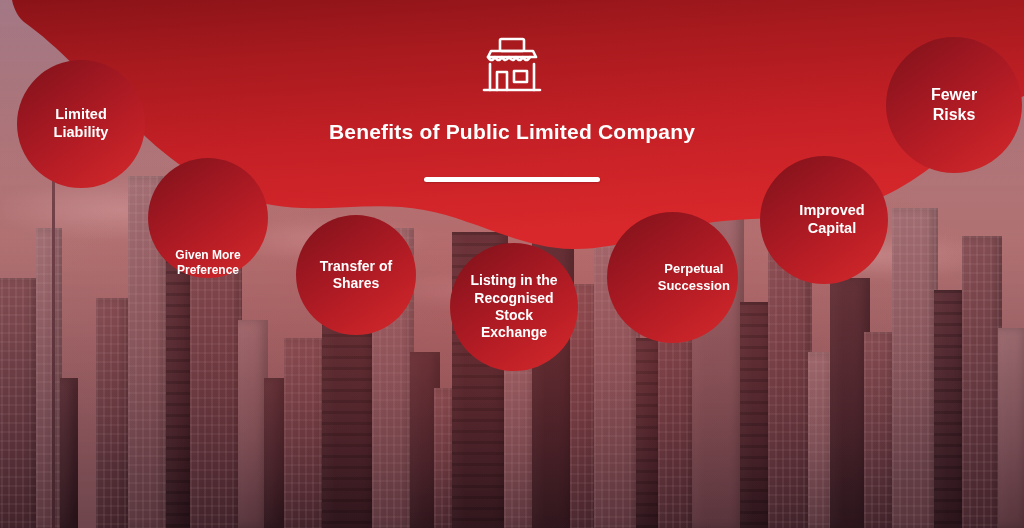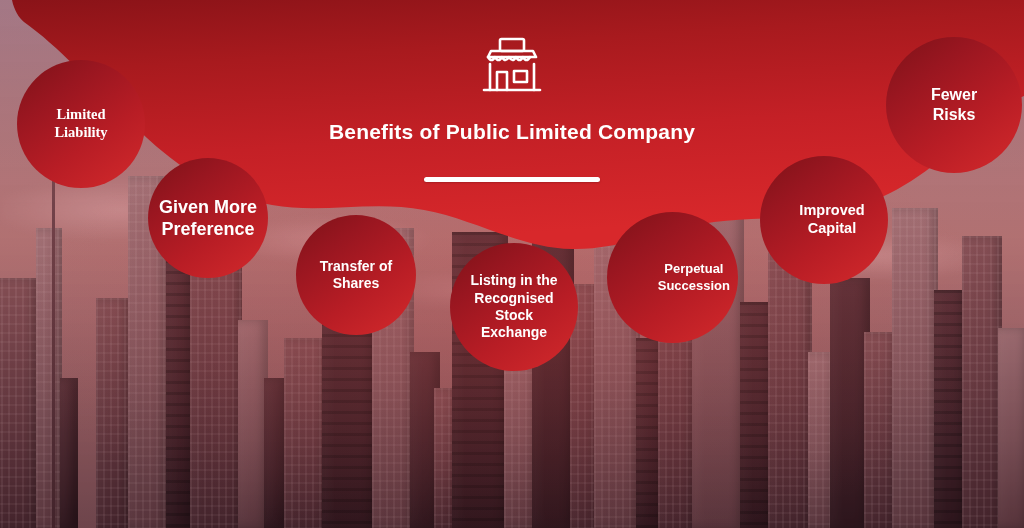--- a/index.html
+++ b/index.html
@@ -143,22 +143,22 @@
     width: calc(100% + 14px);
     height: calc(100% + 14px);
     border-radius: 50%;
     background: #ffffff;
     z-index: -1;
     box-shadow: 0 2px 6px rgba(70,12,20,.25);
   }
   .bubble span { position: relative; z-index: 1; padding: 0 8px; }
 
   
-  #b1 { left: 17px;  top: 60px;  width: 128px; height: 128px; font-size: 14.5px; font-family: Liberation Serif, serif; }
-  #b2 { left: 148px; top: 158px; width: 120px; height: 120px; font-size: 18px;   }
+  #b1 { left: 17px;  top: 60px;  width: 128px; height: 128px; font-size: 14.5px; }
+  #b2 { left: 148px; top: 158px; width: 120px; height: 120px; font-size: 12px; align-items: flex-end;   }
   #b3 { left: 296px; top: 215px; width: 120px; height: 120px; font-size: 14px;   }
   #b4 { left: 450px; top: 243px; width: 128px; height: 128px; font-size: 14px;   }
   #b5 { left: 607px; top: 212px; width: 131px; height: 131px; font-size: 13px; justify-content: flex-end;   }
   #b6 { left: 760px; top: 156px; width: 128px; height: 128px; font-size: 14.5px; }
   #b7 { left: 886px; top: 37px;  width: 136px; height: 136px; font-size: 16px; }
 </style>
 </head>
 <body>
 
 <div id="infographic">

